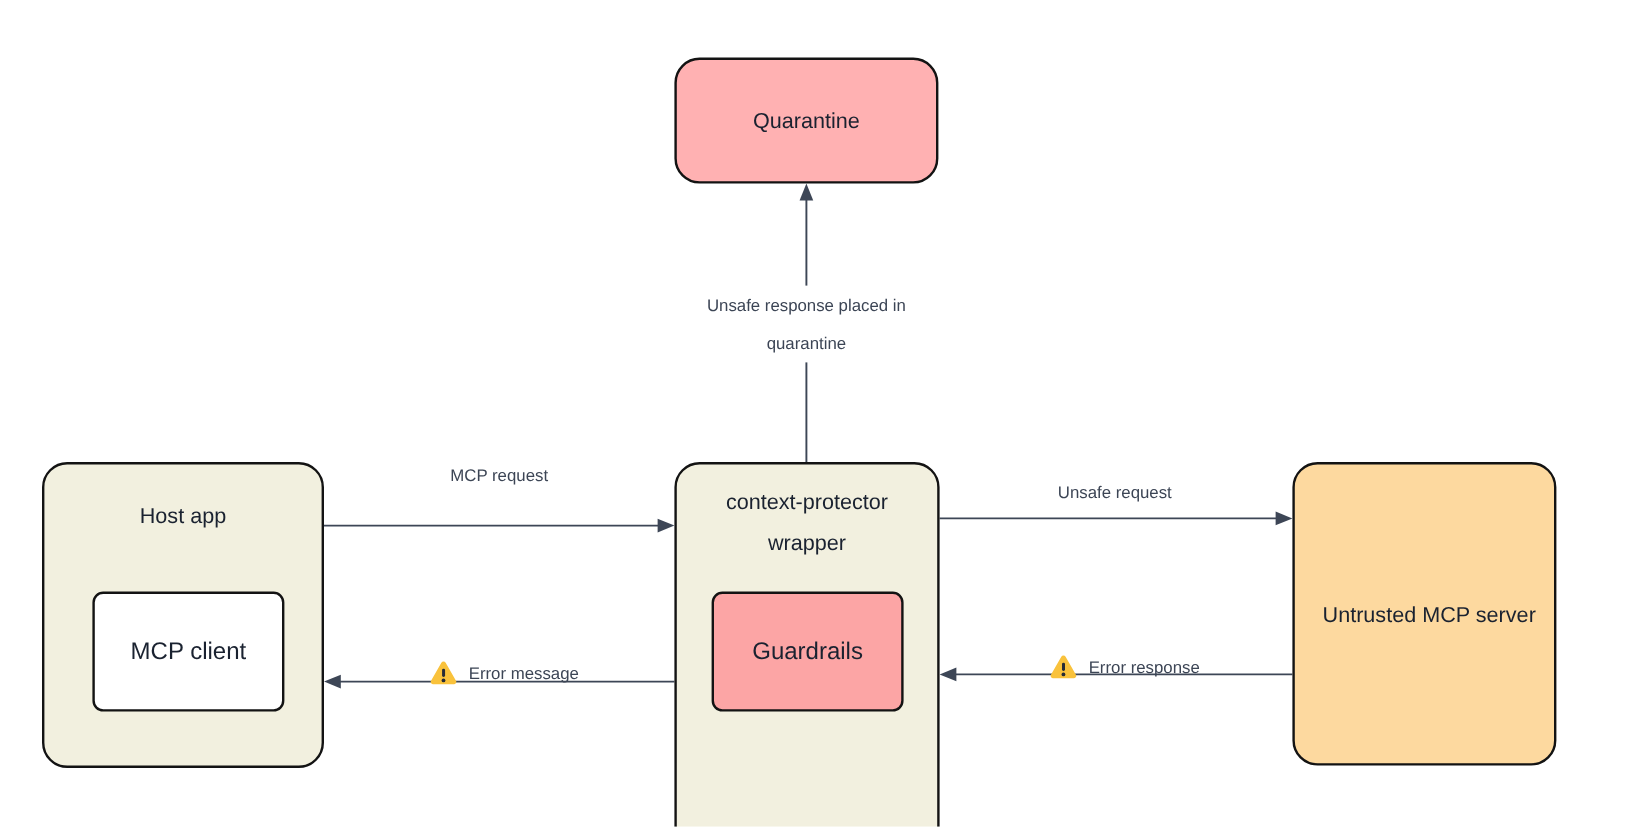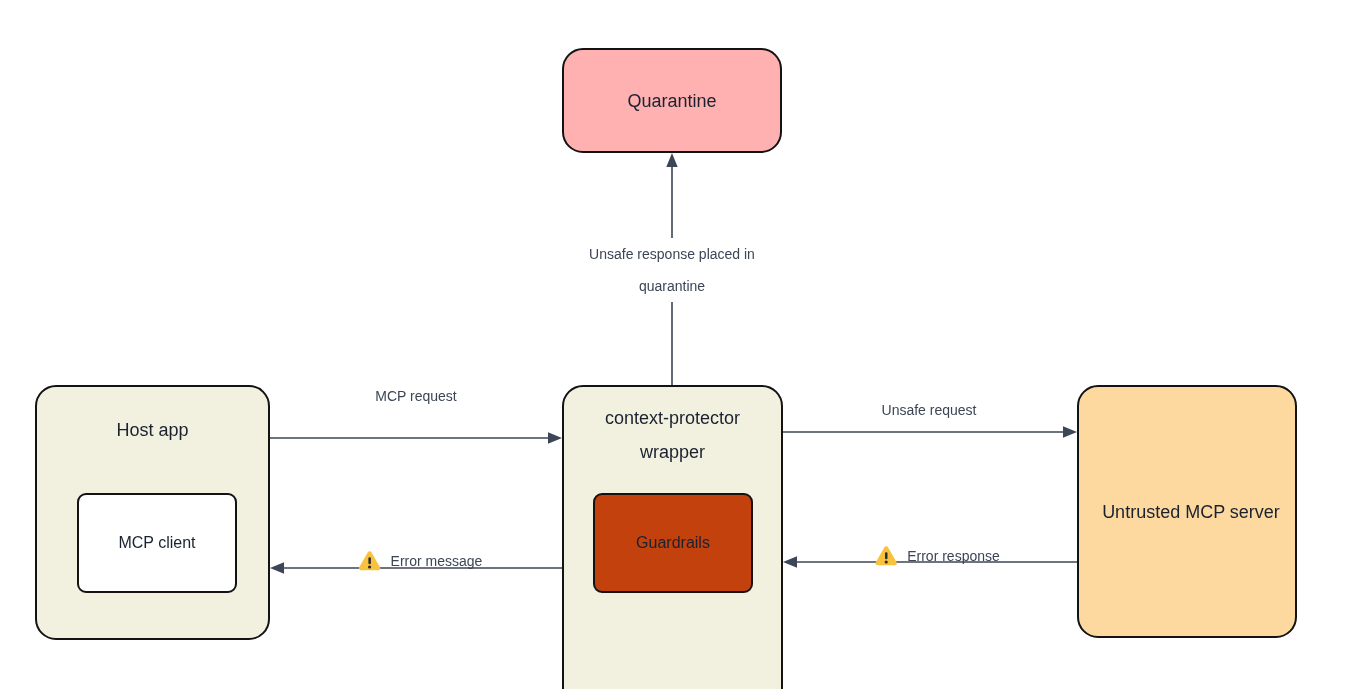--- a/index.html
+++ b/index.html
@@ -53,21 +53,21 @@
     display: flex; align-items: center; justify-content: center;
   }
   .node-server .ntitle { padding-left: 20px; padding-right: 12px; }
   .subnode {
     position: absolute;
     border: 2px solid var(--border, #121212);
     border-radius: 9px;
     box-sizing: border-box;
     background: #ffffff;
     display: flex; align-items: center; justify-content: center;
-    font-size: 16px;
+    font-size: 20px;
     color: var(--node-label, #1a2230);
     text-align: center;
   }
   .subnode-mcp-client { left: 40px; top: 106px; width: 160px; height: 100px; }
   .subnode-guardrails { left: 29px; top: 106px; width: 160px; height: 100px; }
   .elabel {
     position: absolute;
     transform: translateX(-50%);
     color: var(--edge-label, #3c4555);
     font-size: 14px;
@@ -132,21 +132,21 @@
 
   <div class="node node-host" style="background: rgb(242, 240, 223);">
     <div class="ntitle">Host app</div>
     <div class="subnode subnode-mcp-client" style="background: rgb(255, 255, 255);">
       <div>MCP client</div>
     </div>
   </div>
 
   <div class="node node-wrapper" style="background: rgb(242, 240, 223);">
     <div class="ntitle">context-protector wrapper</div>
-    <div class="subnode subnode-guardrails" style="background: #c2410c;">
+    <div class="subnode subnode-guardrails" style="background: #fca5a5;">
       <div>Guardrails</div>
     </div>
   </div>
 
   <div class="node node-server" style="background: rgb(253, 217, 159);">
     <div class="ntitle">Untrusted MCP server</div>
   </div>
 
   <div class="elabel elabel-mcp-request">MCP request</div>
 

